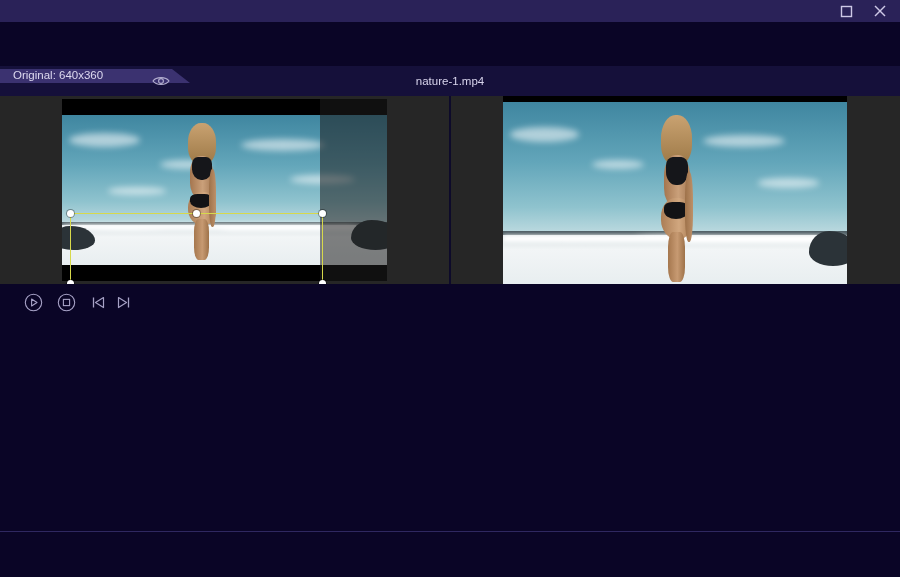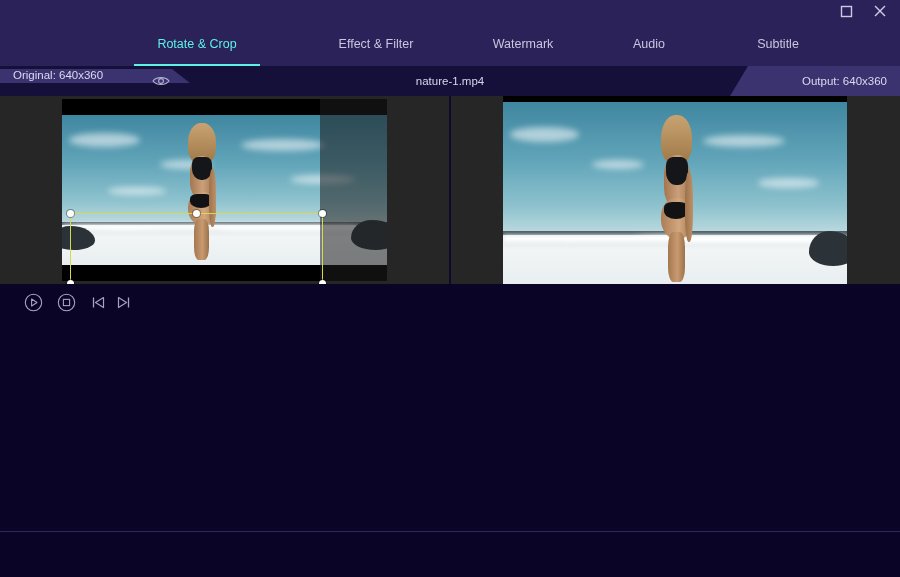--- a/index.html
+++ b/index.html
@@ -271,51 +271,31 @@
       </div>
       <div class="winbtn">
         <svg width="14" height="14" viewBox="0 0 14 14">
           <line x1="2" y1="2" x2="12" y2="12" stroke="#cdc8e6" stroke-width="1.4"></line>
           <line x1="12" y1="2" x2="2" y2="12" stroke="#cdc8e6" stroke-width="1.4"></line>
         </svg>
       </div>
     </div>
   </div>
 
-  <div class="tabbar">
-    <div class="tab active tab-rc">
-      <span>Rotate &amp; Crop</span>
-    </div>
-    <div class="tab tab-ef">
-      <span>Effect &amp; Filter</span>
-    </div>
-    <div class="tab tab-wm">
-      <span>Watermark</span>
-    </div>
-    <div class="tab tab-au">
-      <span>Audio</span>
-    </div>
-    <div class="tab tab-sub">
-      <span>Subtitle</span>
-    </div>
-  </div>
 
   <div class="infobar">
     <div class="filename">nature-1.mp4</div>
     <div class="chip-left">
       <span class="label">Original: 640x360</span>
     </div>
     <div class="eye-icon">
       <svg width="18" height="12" viewBox="0 0 18 12">
         <path d="M1 6 C4 1.5, 14 1.5, 17 6 C14 10.5, 4 10.5, 1 6 Z" fill="none" stroke="#b4afd0" stroke-width="1.1"></path>
         <circle cx="9" cy="6" r="2.4" fill="none" stroke="#b4afd0" stroke-width="1.1"></circle>
       </svg>
-    </div>
-    <div class="chip-right">
-      <span class="label">Output: 640x360</span>
     </div>
   </div>
 
   <div class="previews">
 
     <div class="pane pane-left">
       <div class="frame" style="left:62px; top:3px; width:325px; height:182px;">
         <div class="scene" style="left:0; top:16px; width:325px; height:150px;">
           <div class="sky"></div>
           <div class="cloud" style="left:2%;  top:12%; width:22%; height:9%;"></div>

